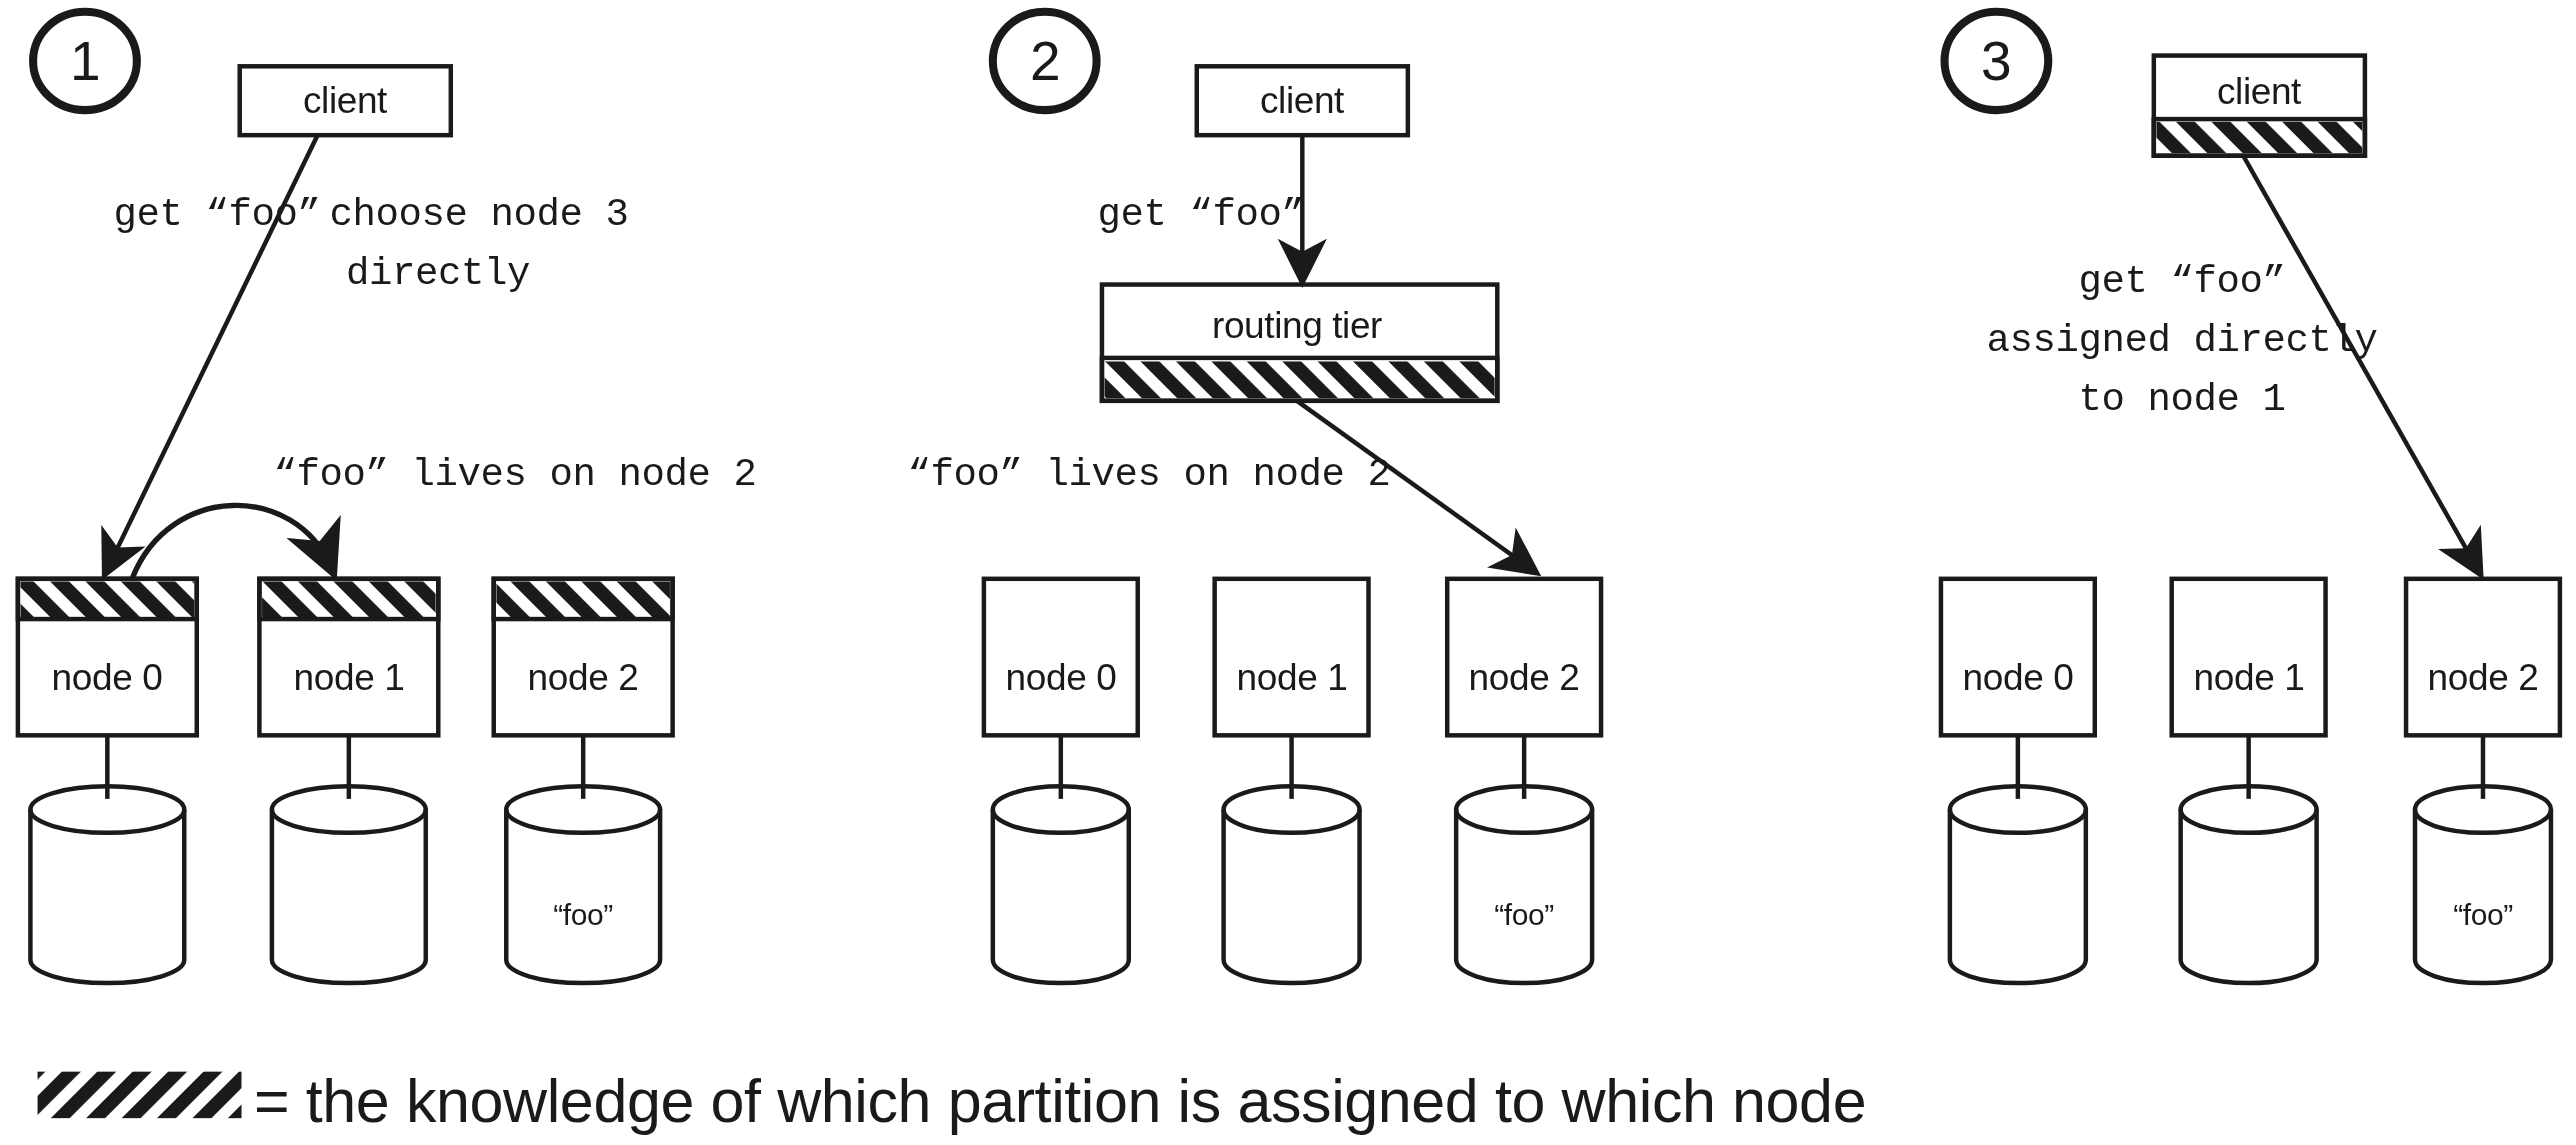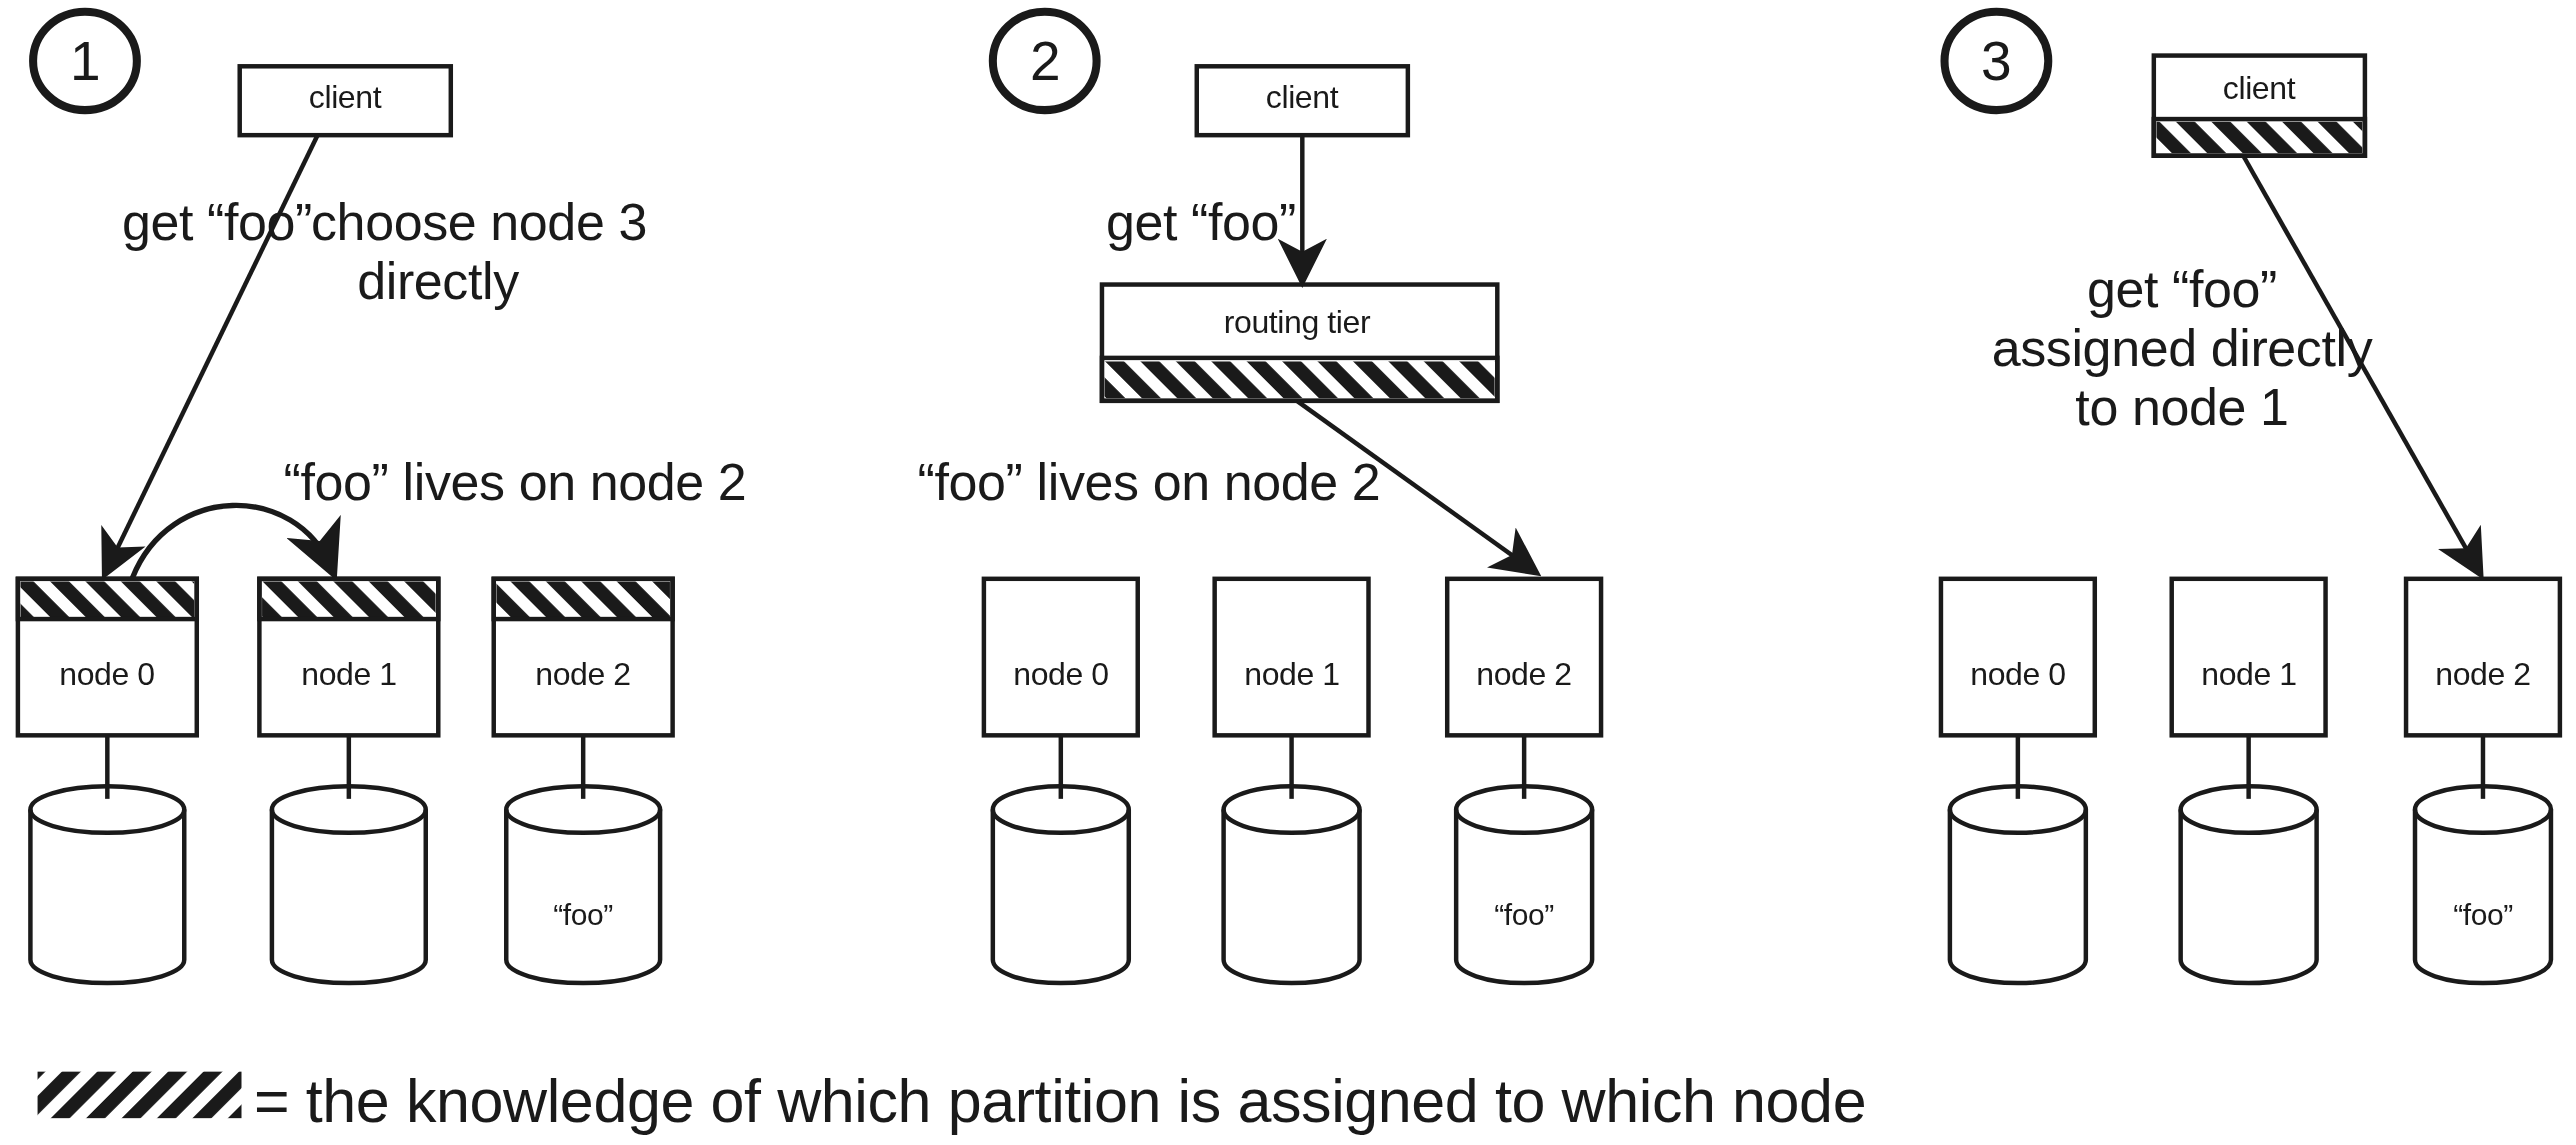--- a/index.html
+++ b/index.html
@@ -30,22 +30,22 @@
     position: absolute;
     font-family: "Liberation Sans", sans-serif;
     color: #1a1a1a;
     white-space: pre;
     line-height: 1.18;
     letter-spacing: -0.4px;
   }
   .ctr { text-align: center; transform: translateX(-50%); }
   .lft { text-align: left; }
   .t-step   { font-size: 55px; }
-  .t-box    { font-size: 32px; }
-  .t-annot  { font-size: 52px; }
+  .t-box    { font-size: 37px; }
+  .t-annot  { font-size: 39px; font-family: Liberation Mono, monospace; }
   .t-legend { font-size: 61px; }
   .t-foo    { font-size: 30px; }
 </style>
 </head>
 <body>
 
 <div id="stage">
 
   <svg id="canvas" viewBox="0 0 2880 1281" xmlns="http://www.w3.org/2000/svg">
     <defs>

